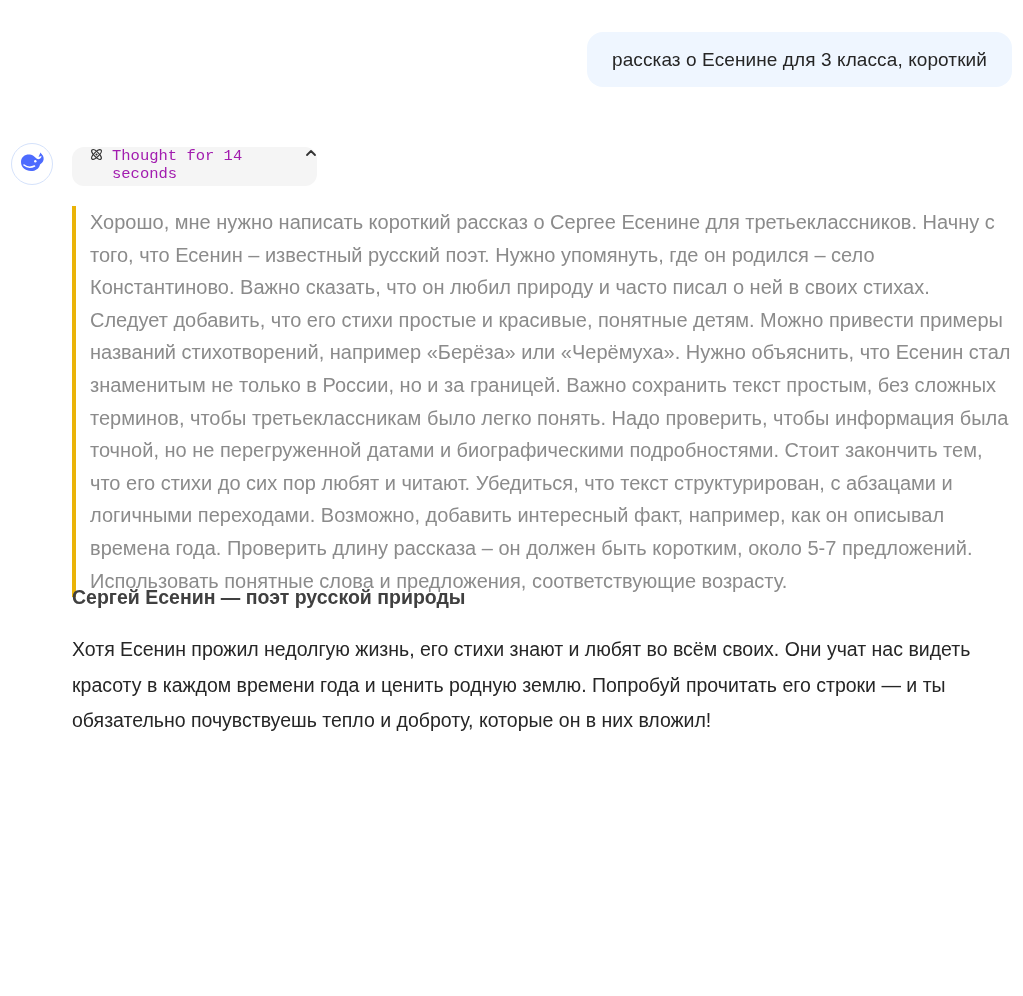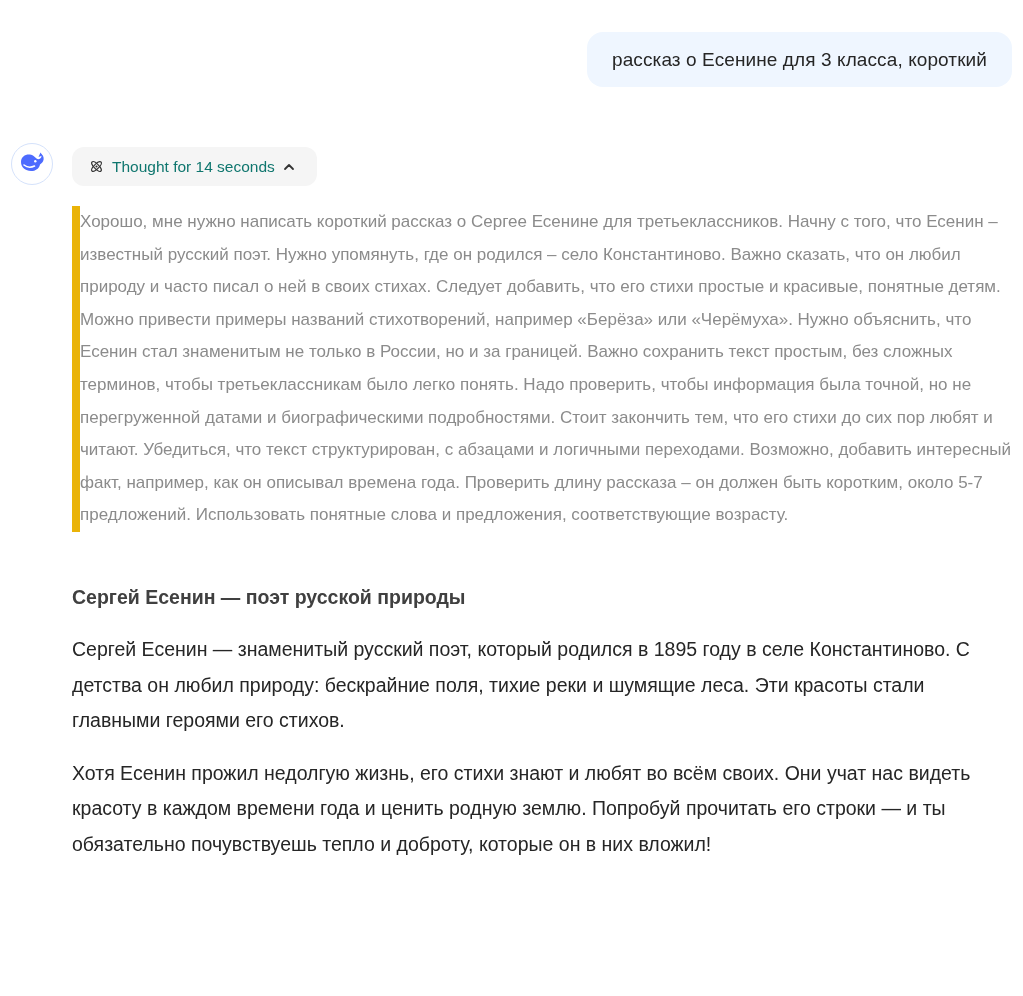--- a/index.html
+++ b/index.html
@@ -51,36 +51,38 @@
 
     .thought-btn {
       position: absolute;
       left: 72px;
       top: 147px;
       height: 39px;
       width: 245px;
       background: #f5f5f5;
       border-radius: 12px;
       display: flex;
-      align-items: center;
+      align-items: flex-start;
       padding-left: 17px;
       font-size: 15.5px;
-      color: #0f766e;
+      color: #a21caf;
       cursor: pointer;
+      font-family: Liberation Mono, monospace;
     }
     .thought-btn .atom { width: 15px; height: 15px; margin-right: 8px; display: inline-flex; }
     .thought-btn .chev { width: 12px; height: 12px; margin-left: 8px; display: inline-flex; }
 
     .thinking {
       position: absolute;
       left: 72px;
       top: 206px;
       width: 940px;
-      border-left: 8px solid #eab308;
-      font-size: 17px;
+      border-left: 4px solid #eab308;
+      padding-left: 14px;
+      font-size: 20px;
       line-height: 32.6px;
       color: #8b8b8b;
     }
 
     .answer {
       position: absolute;
       left: 72px;
       top: 580px;
       width: 940px;
       font-size: 19.5px;
@@ -131,17 +133,16 @@
       <svg viewBox="0 0 12 12" width="12" height="12" xmlns="http://www.w3.org/2000/svg" fill="none" stroke="#333" stroke-width="1.8" stroke-linecap="round" stroke-linejoin="round">
         <path d="M2 8 L6 4 L10 8"></path>
       </svg>
     </span>
   </div>
 
   <div class="thinking">Хорошо, мне нужно написать короткий рассказ о Сергее Есенине для третьеклассников. Начну с того, что Есенин – известный русский поэт. Нужно упомянуть, где он родился – село Константиново. Важно сказать, что он любил природу и часто писал о ней в своих стихах. Следует добавить, что его стихи простые и красивые, понятные детям. Можно привести примеры названий стихотворений, например «Берёза» или «Черёмуха». Нужно объяснить, что Есенин стал знаменитым не только в России, но и за границей. Важно сохранить текст простым, без сложных терминов, чтобы третьеклассникам было легко понять. Надо проверить, чтобы информация была точной, но не перегруженной датами и биографическими подробностями. Стоит закончить тем, что его стихи до сих пор любят и читают. Убедиться, что текст структурирован, с абзацами и логичными переходами. Возможно, добавить интересный факт, например, как он описывал времена года. Проверить длину рассказа – он должен быть коротким, около 5-7 предложений. Использовать понятные слова и предложения, соответствующие возрасту.</div>
 
   <div class="answer">
     <h3>Сергей Есенин — поэт русской природы</h3>
-    <p>Сергей Есенин — знаменитый русский поэт, который родился в 1895 году в селе Константиново. С детства он любил природу: бескрайние поля, тихие реки и шумящие леса. Эти красоты стали главными героями его стихов.</p>
     <p>Хотя Есенин прожил недолгую жизнь, его стихи знают и любят во всём своих. Они учат нас видеть красоту в каждом времени года и ценить родную землю. Попробуй прочитать его строки — и ты обязательно почувствуешь тепло и доброту, которые он в них вложил!</p>
   </div>
 
 </div>
 
 </body></html>

